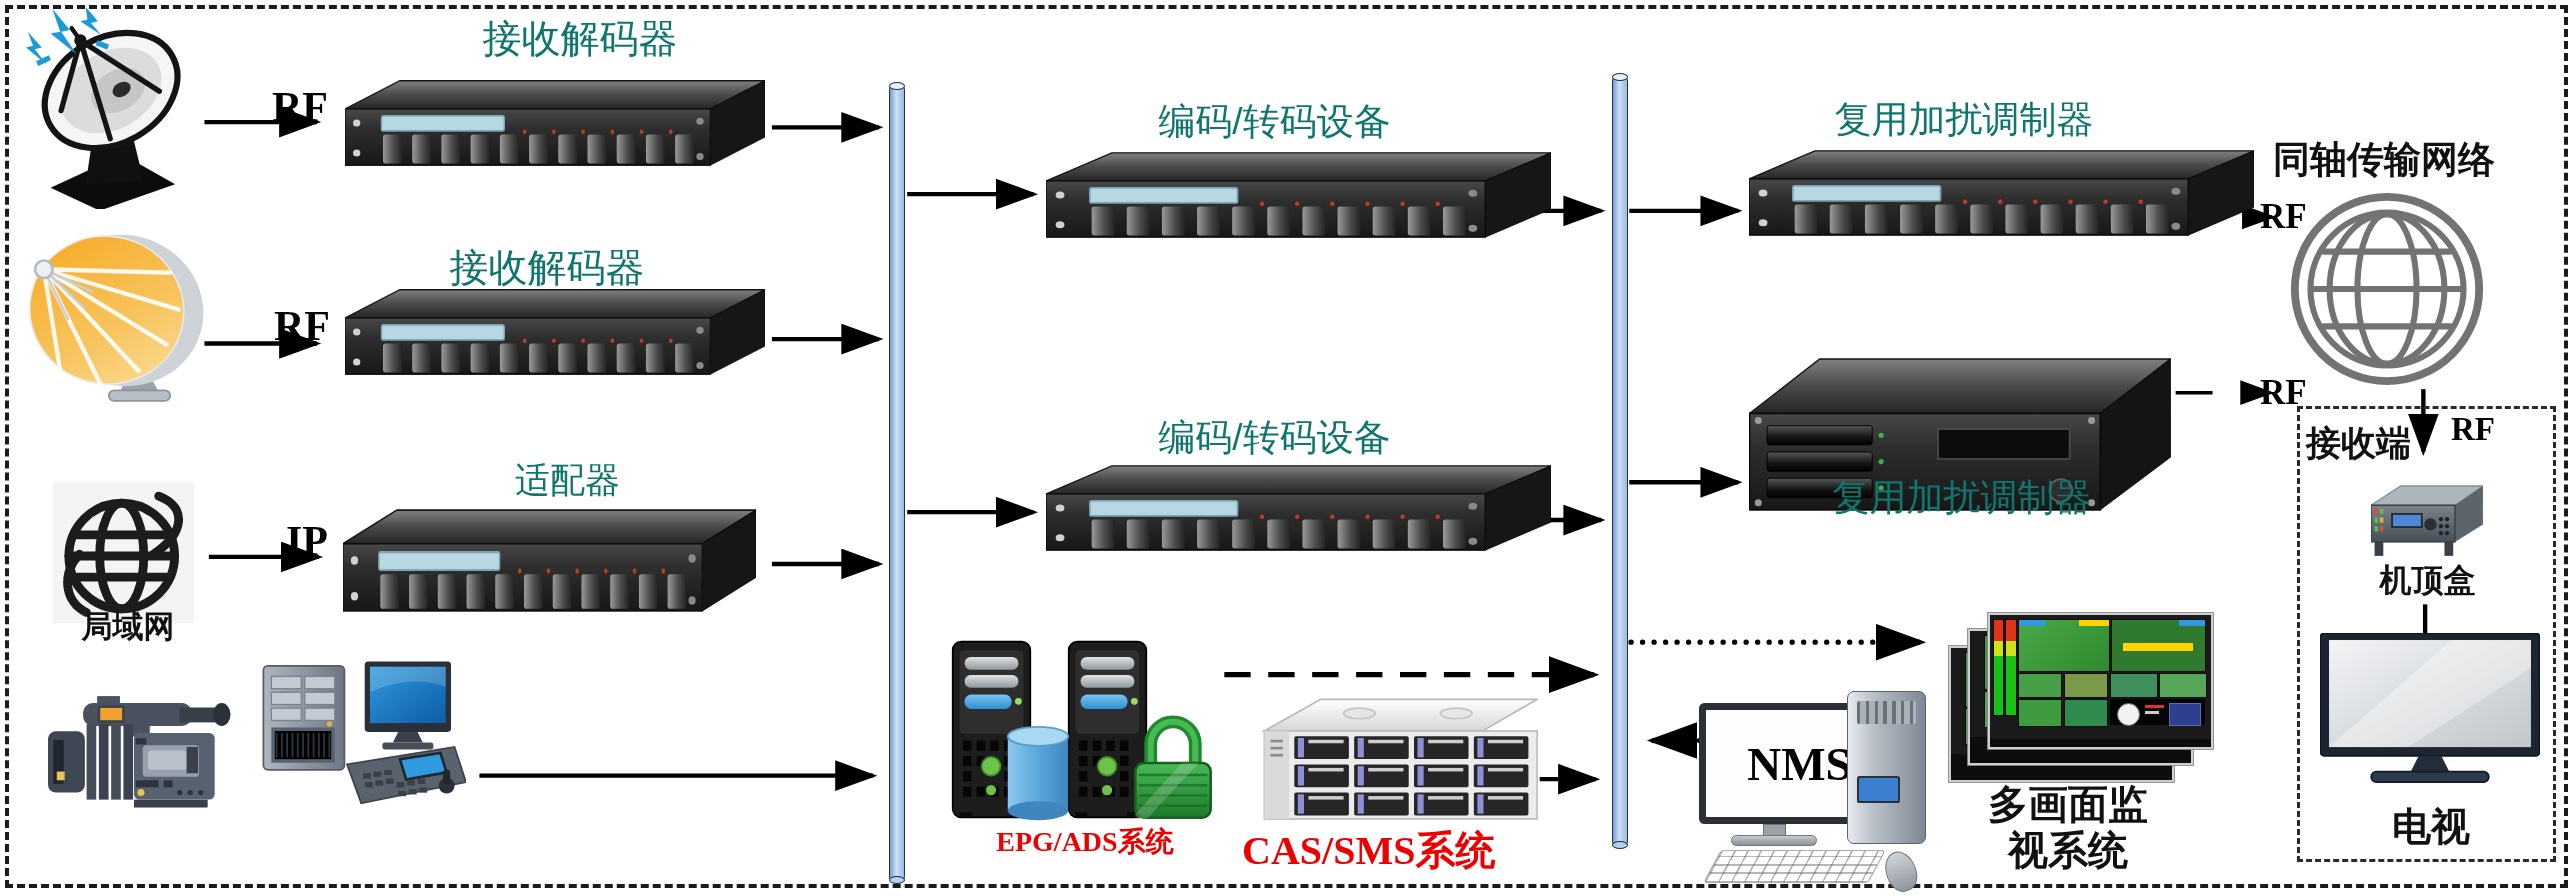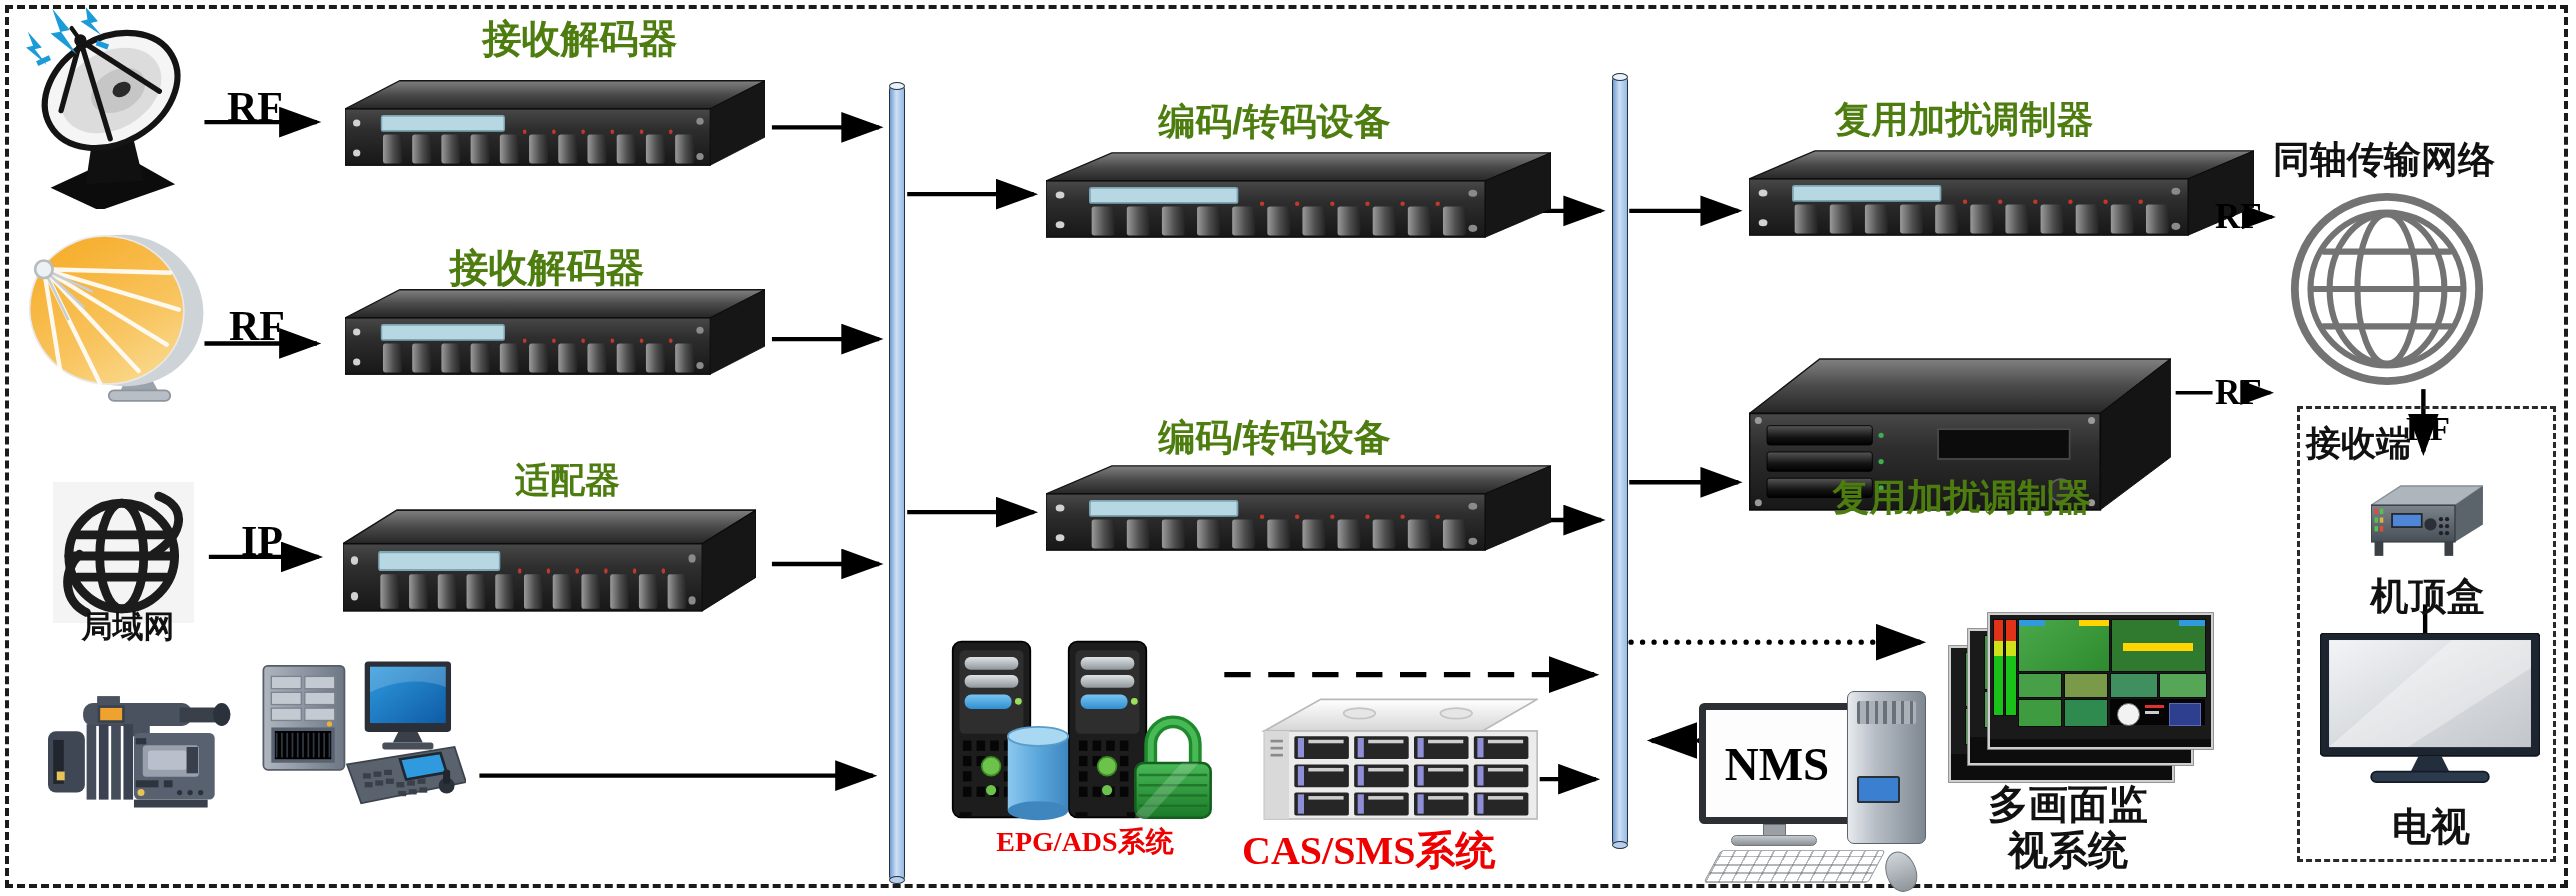--- a/index.html
+++ b/index.html
@@ -1,26 +1,26 @@
 <!DOCTYPE html>
 <html style="font-size:14px"><head>
 <meta charset="utf-8">
 <style>
   html,body{margin:0;padding:0;background:#ffffff;}
   #canvas{position:relative;width:2576px;height:896px;background:#ffffff;overflow:hidden;
           font-family:"Liberation Sans",sans-serif;}
   .abs{position:absolute;}
   .outer-frame{position:absolute;left:5.3px;top:5.3px;width:2555px;height:875px;
                border:4.4px dashed #1b1b1b;pointer-events:none;}
-  .red-label{color:#4d7c0f;font-weight:700;text-align:center;white-space:nowrap;
+  .red-label{color:#0f766e;font-weight:400;text-align:center;white-space:nowrap;
              font-family:"Liberation Sans",sans-serif;}
   .blk-label{color:#111;font-weight:700;text-align:center;white-space:nowrap;
              font-family:"Liberation Sans",sans-serif;}
   .serif-label{font-family:"Liberation Serif",serif;font-weight:700;color:#000;
-               text-align:center;white-space:nowrap;}
+               text-align:center;white-space:nowrap;margin-left:45px;}
   .red-serif{font-family:"Liberation Serif",serif;font-weight:700;color:#ee0000;
              text-align:center;white-space:nowrap;}
   .bus{background:linear-gradient(90deg,#6f9dd4 0%,#cfe0f4 45%,#96bbe6 100%);
        border:1.8px solid #24323f;border-radius:7px;}
   .bus::before{content:"";position:absolute;left:-0.9px;top:-1.8px;width:calc(100% + 1.8px);height:8px;
        background:#e9f2fb;border:1.8px solid #24323f;border-radius:50%;box-sizing:border-box;}
   .bus::after{content:"";position:absolute;left:-0.9px;bottom:-1.8px;width:calc(100% + 1.8px);height:8px;
        background:#b6cfec;border:1.8px solid #24323f;border-radius:50%;box-sizing:border-box;}
   .rx-box{border:3.5px dashed #2a2a2a;}
   
@@ -551,21 +551,21 @@
       <circle cx="80" cy="46" r="2.4"></circle>
         <circle cx="87" cy="46" r="2.4"></circle>
       <circle cx="80" cy="54" r="2.4"></circle>
         <circle cx="87" cy="54" r="2.4"></circle>
       <circle cx="80" cy="62" r="2.4"></circle>
         <circle cx="87" cy="62" r="2.4"></circle>
     </g>
     <rect x="4" y="72" width="10" height="16" fill="#3a4046"></rect>
     <rect x="84" y="72" width="10" height="16" fill="#3a4046"></rect>
   </svg>
-  <div class="abs blk-label" style="left:2364px;top:571px;width:127px;font-size:38px">机顶盒</div>
+  <div class="abs blk-label" style="left:2364px;top:559px;width:127px;font-size:32px">机顶盒</div>
 
   <svg class="abs" style="left:2320px;top:633px" width="220" height="158" viewBox="0 0 250 180">
     <rect x="0" y="0" width="250" height="140" rx="5" fill="#1d2530" stroke="#10151d" stroke-width="2"></rect>
     <rect x="10" y="8" width="230" height="122" fill="url(#gScreen)"></rect>
     <polygon points="10,130 150,8 240,8 240,40 100,130" fill="#ffffff" opacity="0.35"></polygon>
     <polygon points="112,140 138,140 148,160 102,160" fill="#232e3d"></polygon>
     <rect x="58" y="158" width="134" height="12" rx="6" fill="#2c3a4d" stroke="#141b26" stroke-width="2"></rect>
   </svg>
   <div class="abs blk-label" style="left:2385px;top:800px;width:92px;font-size:39px">电视</div>
 

